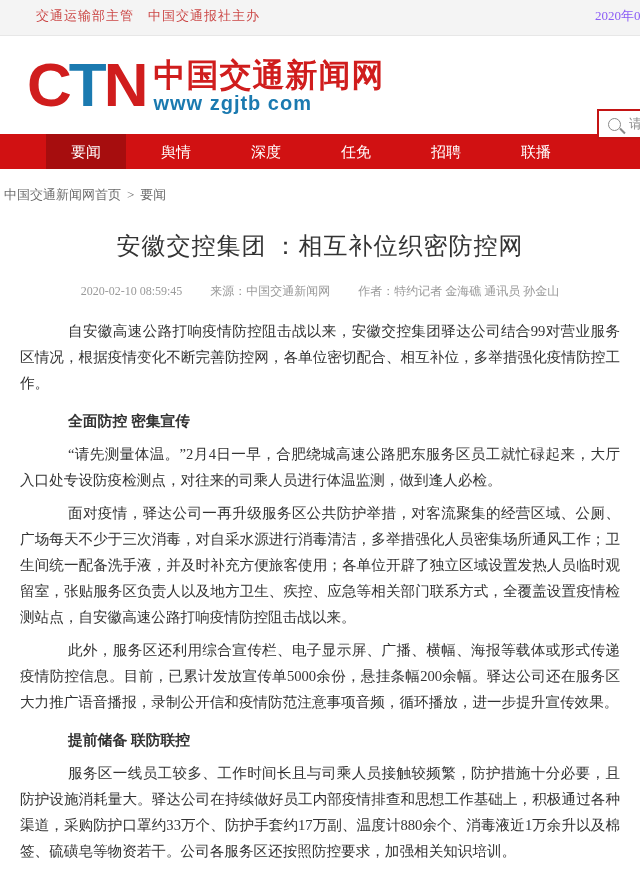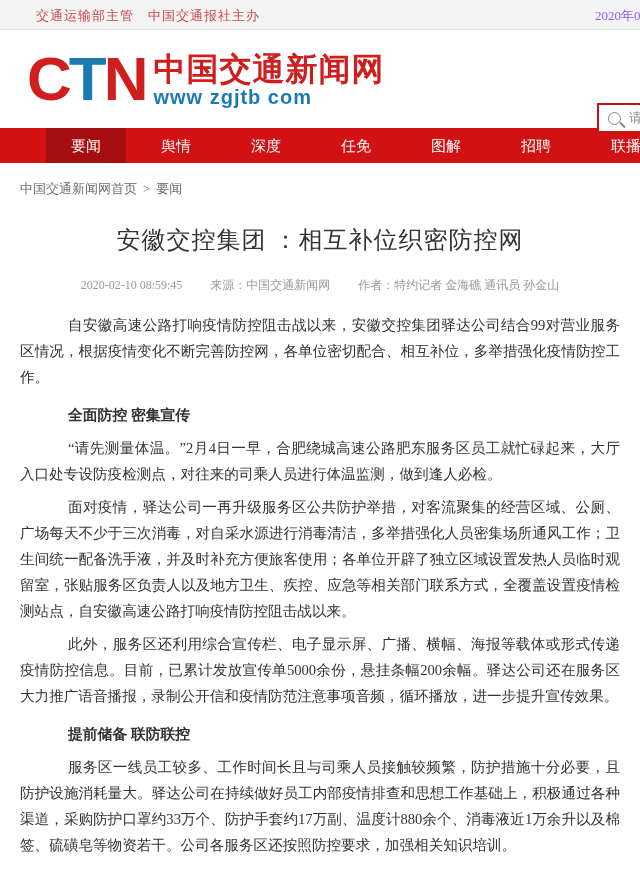--- a/index.html
+++ b/index.html
@@ -4,21 +4,21 @@
 <style>
   * { margin:0; padding:0; box-sizing:border-box; }
   html,body { width:640px; height:894px; }
   body {
     position:relative; overflow:hidden; background:#fff;
     font-family:"Liberation Sans", sans-serif; color:#333;
   }
 
   
   .topbar {
-    position:relative; height:30px; background:#f4f4f4;
+    position:relative; height:36px; background:#f4f4f4;
     border-bottom:1px solid #e7e7e7;
   }
   .topbar-left {
     position:absolute; left:36px; top:7px;
     font-family:"Liberation Serif", serif;
     font-size:13px; color:#cb4746; letter-spacing:1px;
   }
   .topbar-date {
     position:absolute; left:595px; top:7px; white-space:nowrap;
     font-family:"Liberation Serif", serif; font-size:13px; color:#8b5cf6;
@@ -64,21 +64,21 @@
     padding-left:46px; overflow:hidden; white-space:nowrap;
   }
   .nav-item {
     width:80px; margin-right:10px; flex:0 0 auto;
     color:#fff; font-size:15px; line-height:35px; text-align:center; cursor:pointer;
   }
   .nav-item.active { background:#a60d0e; }
 
   
   .breadcrumb {
-    padding:17px 20px 8px 20px; font-size:13px; color:#6d6d6d;
+    padding:17px 20px 8px 4px; font-size:13px; color:#6d6d6d;
     font-family:"Liberation Serif", serif;
   }
   .breadcrumb span { cursor:pointer; }
   .crumb-sep { margin:0 6px; cursor:default; }
 
   
   .article { padding:0 20px; }
   .article-title {
     margin-top:18px; text-align:center;
     font-family:"Liberation Serif", serif;
@@ -121,21 +121,20 @@
     <span class="mag"></span>
     <input class="search-input" type="text" placeholder="请输入关键词" style="">
   </div>
 </div>
 
 <div class="nav">
     <div class="nav-item active">要闻</div>
     <div class="nav-item">舆情</div>
     <div class="nav-item">深度</div>
     <div class="nav-item">任免</div>
-    <div class="nav-item">图解</div>
     <div class="nav-item">招聘</div>
     <div class="nav-item">联播</div>
   </div>
 
 <div class="breadcrumb">
   <span>中国交通新闻网首页</span><span class="crumb-sep">&gt;</span><span>要闻</span>
 </div>
 
 <div class="article">
   <h1 class="article-title">安徽交控集团 ：相互补位织密防控网</h1>

